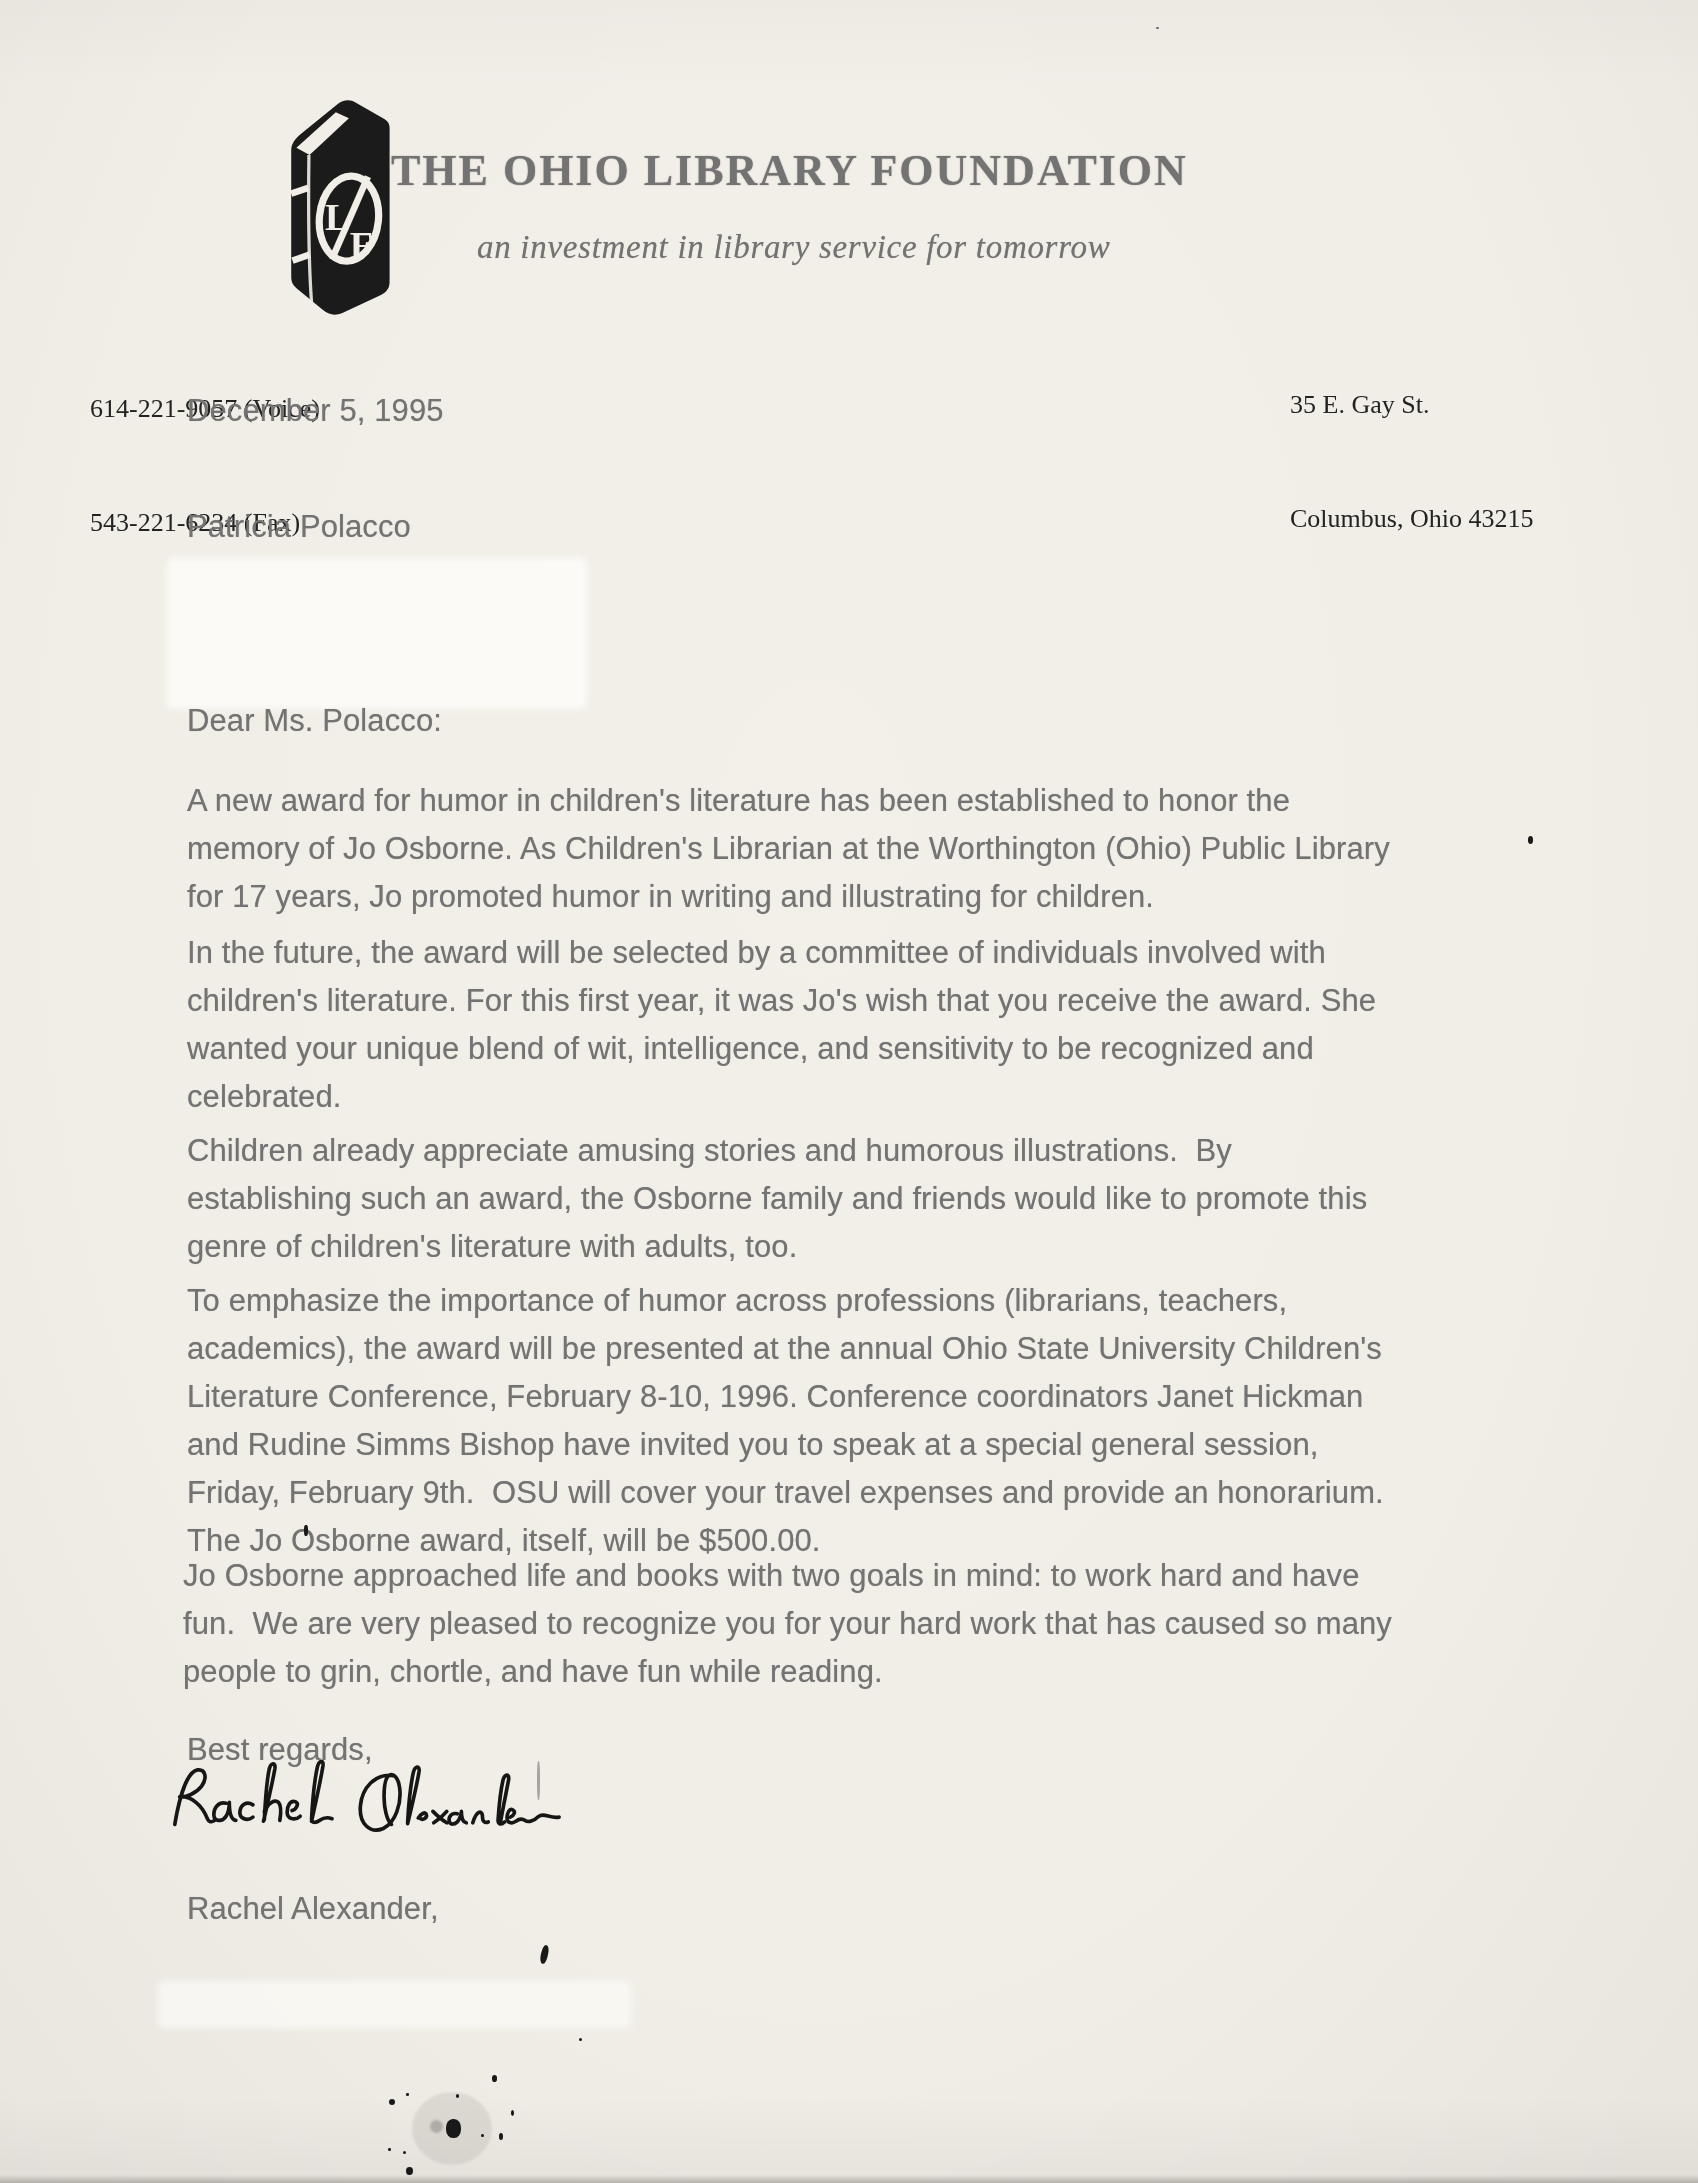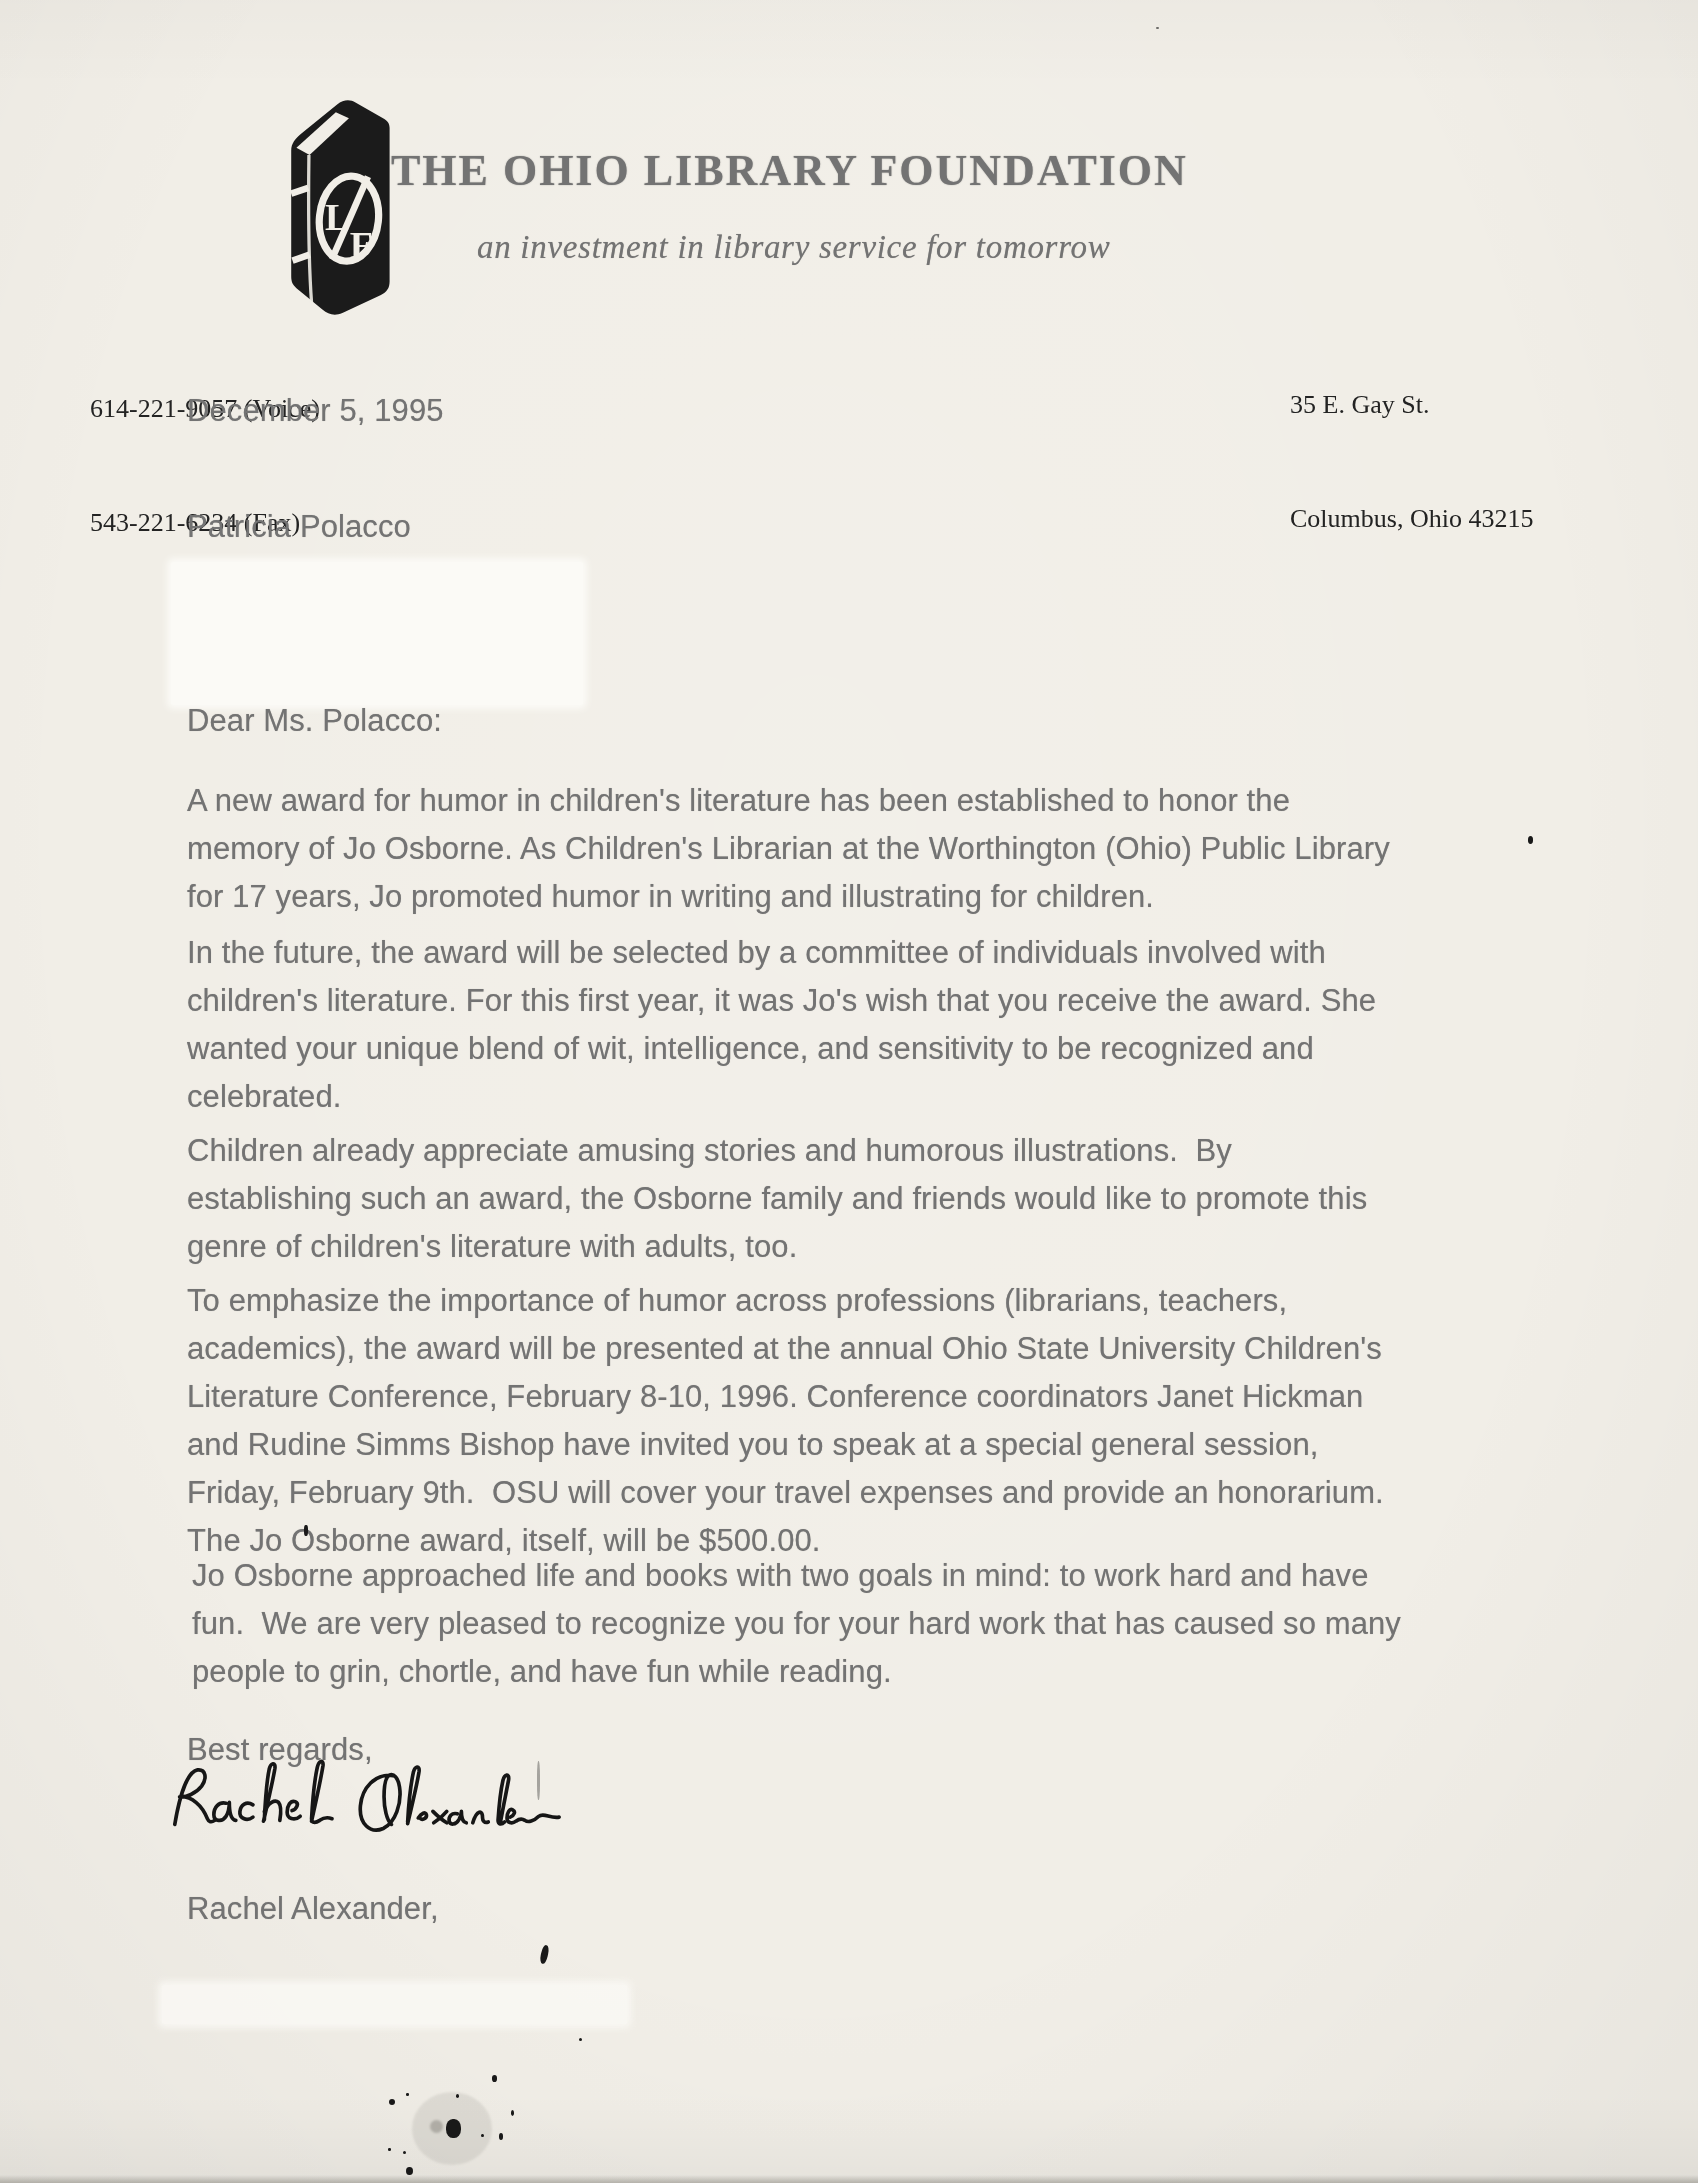--- a/index.html
+++ b/index.html
@@ -104,21 +104,21 @@
 celebrated.</div>
   <div class="abs body-text para" style="left:187px;top:1127px;">Children already appreciate amusing stories and humorous illustrations.  By
 establishing such an award, the Osborne family and friends would like to promote this
 genre of children's literature with adults, too.</div>
   <div class="abs body-text para" style="left:187px;top:1277px;">To emphasize the importance of humor across professions (librarians, teachers,
 academics), the award will be presented at the annual Ohio State University Children's
 Literature Conference, February 8-10, 1996. Conference coordinators Janet Hickman
 and Rudine Simms Bishop have invited you to speak at a special general session,
 Friday, February 9th.  OSU will cover your travel expenses and provide an honorarium.
 The Jo Osborne award, itself, will be $500.00.</div>
-  <div class="abs body-text para" style="left:192px;top:1552px;">Jo Osborne approached life and books with two goals in mind: to work hard and have
+  <div class="abs body-text para" style="left:183px;top:1552px;">Jo Osborne approached life and books with two goals in mind: to work hard and have
 fun.  We are very pleased to recognize you for your hard work that has caused so many
 people to grin, chortle, and have fun while reading.</div>
 
   <div class="abs body-text" style="left:187px;top:1726px;">Best regards,</div>
 
   <svg class="abs" style="left:165px;top:1751px;" width="399" height="98" viewBox="0 0 980 240" fill="none" stroke="#161616" stroke-width="9" stroke-linecap="round" stroke-linejoin="round">
     <path d="M24,180 C38,96 58,50 80,46 C100,44 104,66 90,86 C76,104 52,114 36,112 C66,110 92,134 104,166 C107,174 114,176 122,170"></path>
     <path d="M150,128 C132,124 120,138 120,156 C120,172 140,176 150,160 C156,150 158,136 158,126 C158,142 160,168 174,170"></path>
     <path d="M216,132 C200,122 186,132 184,148 C182,164 200,174 216,162"></path>
     <path d="M242,172 C254,120 266,68 270,42 C272,26 260,28 256,44 C250,72 246,128 244,168"></path>

